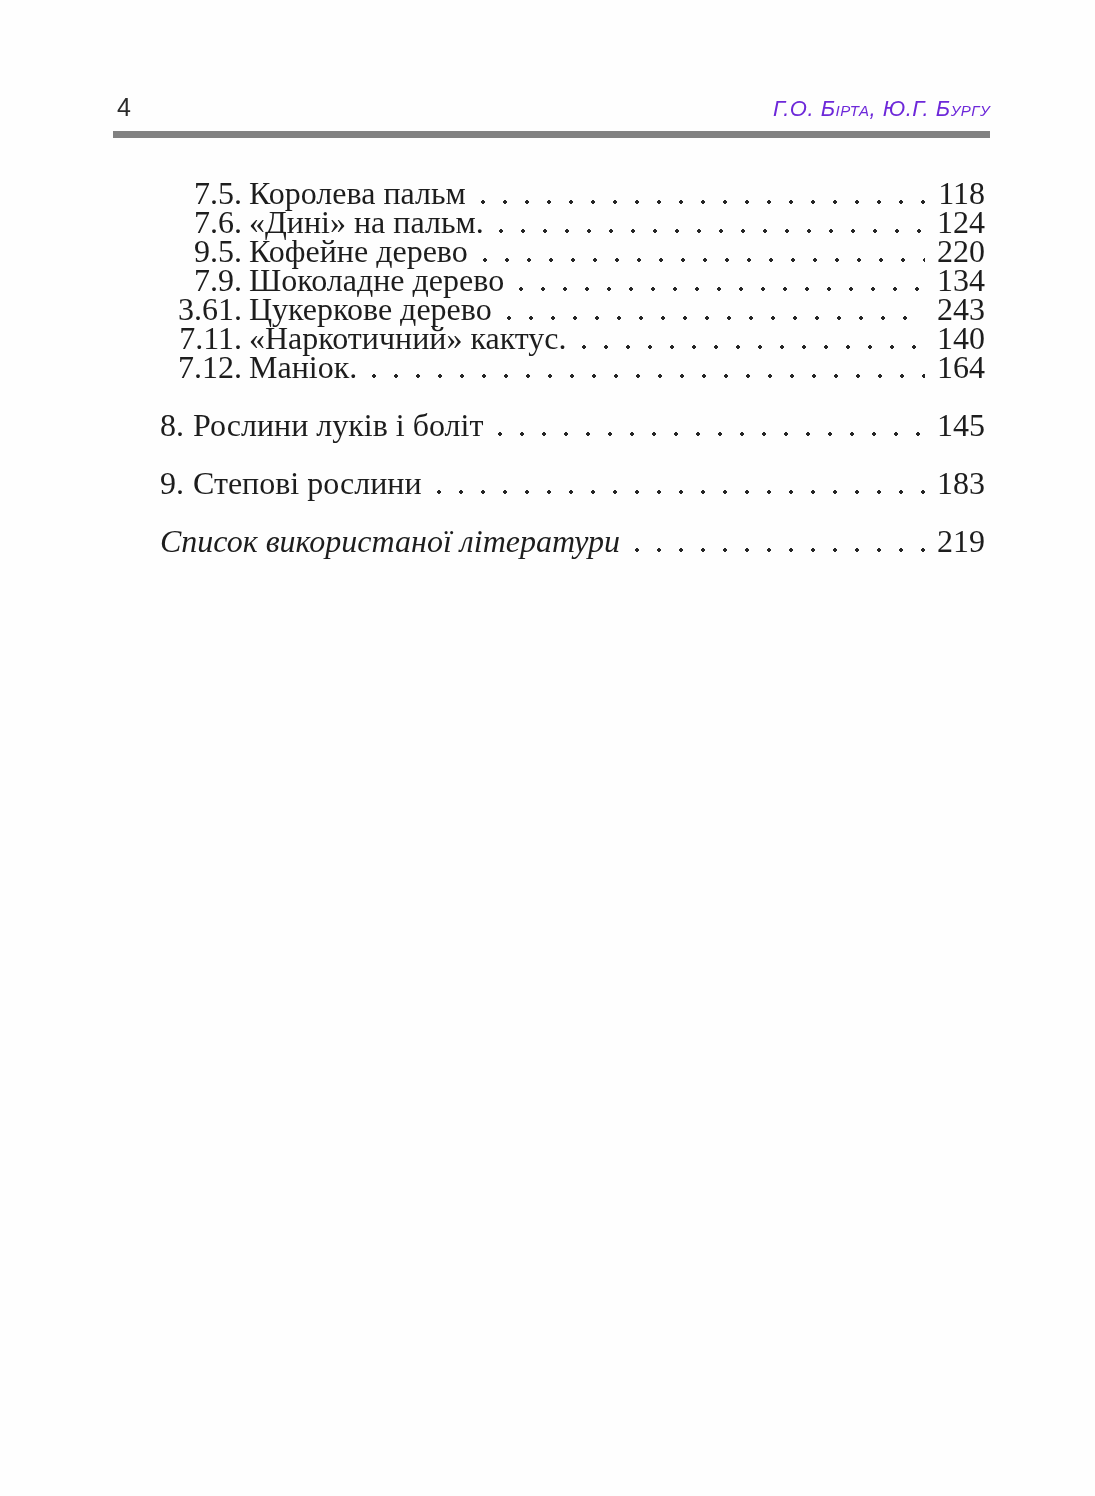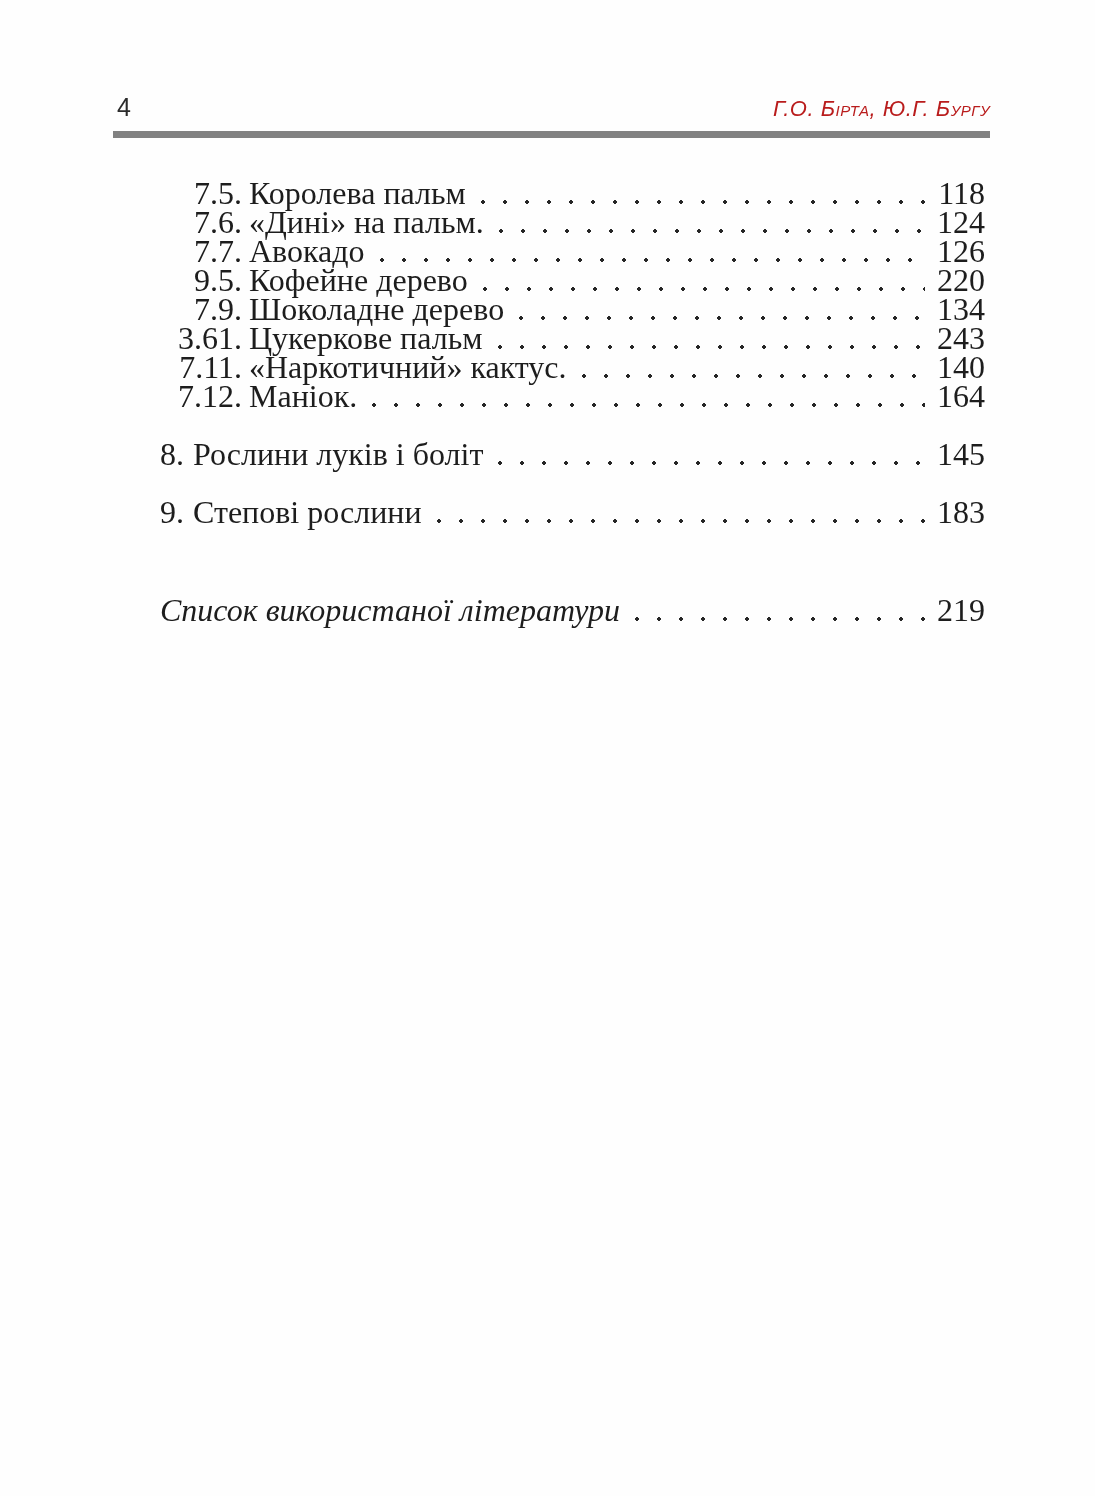--- a/index.html
+++ b/index.html
@@ -29,21 +29,21 @@
     font-size: 25px;
     line-height: 26px;
     padding-left: 4px;
   }
   .author {
     font-size: 22px;
     line-height: 26px;
     font-style: italic;
     font-variant: small-caps;
     letter-spacing: 0.5px;
-    color: #b91c1c;
+    color: #6d28d9;
   }
   .rule {
     position: absolute;
     left: 113px; top: 131px;
     width: 877px; height: 7px;
     background: #818181;
   }
   
   .toc {
     position: absolute;
@@ -61,21 +61,21 @@
   .row.top { margin-top: 29px; }
   .num { flex: 0 0 auto; }
   .row.sub .num {
     display: inline-block;
     width: 82px;
     text-align: right;
     margin-right: 7px;
   }
   .row.top .num { margin-right: 9px; }
   .label { flex: 0 0 auto; }
-  .row.italic-label .label { font-style: italic; margin-top: 40px; }
+  .row.italic-label .label { font-style: italic; }
   .leader {
     flex: 1 1 auto;
     align-self: stretch;
     margin-left: 6px;
     margin-right: 12px;
     background-image: radial-gradient(circle, #262626 1.8px, transparent 2.1px);
     background-size: 22px 8px;
     background-repeat: repeat-x;
     background-position: left bottom 2px;
   }
@@ -104,40 +104,34 @@
     <span class="leader"></span>
     <span class="pg">118</span>
   </div>
       <div class="row sub">
     <span class="num">7.6.</span>
     <span class="label">«Дині» на пальм.</span>
     <span class="leader"></span>
     <span class="pg">124</span>
   </div>
       <div class="row sub">
-    <span class="num">7.7.</span>
-    <span class="label">Авокадо</span>
-    <span class="leader"></span>
-    <span class="pg">126</span>
-  </div>
-      <div class="row sub">
     <span class="num">9.5.</span>
     <span class="label">Кофейне дерево</span>
     <span class="leader"></span>
     <span class="pg">220</span>
   </div>
       <div class="row sub">
     <span class="num">7.9.</span>
     <span class="label">Шоколадне дерево</span>
     <span class="leader"></span>
     <span class="pg">134</span>
   </div>
       <div class="row sub">
     <span class="num">3.61.</span>
-    <span class="label">Цукеркове пальм</span>
+    <span class="label">Цукеркове дерево</span>
     <span class="leader"></span>
     <span class="pg">243</span>
   </div>
       <div class="row sub">
     <span class="num">7.11.</span>
     <span class="label">«Наркотичний» кактус.</span>
     <span class="leader"></span>
     <span class="pg">140</span>
   </div>
       <div class="row sub">

